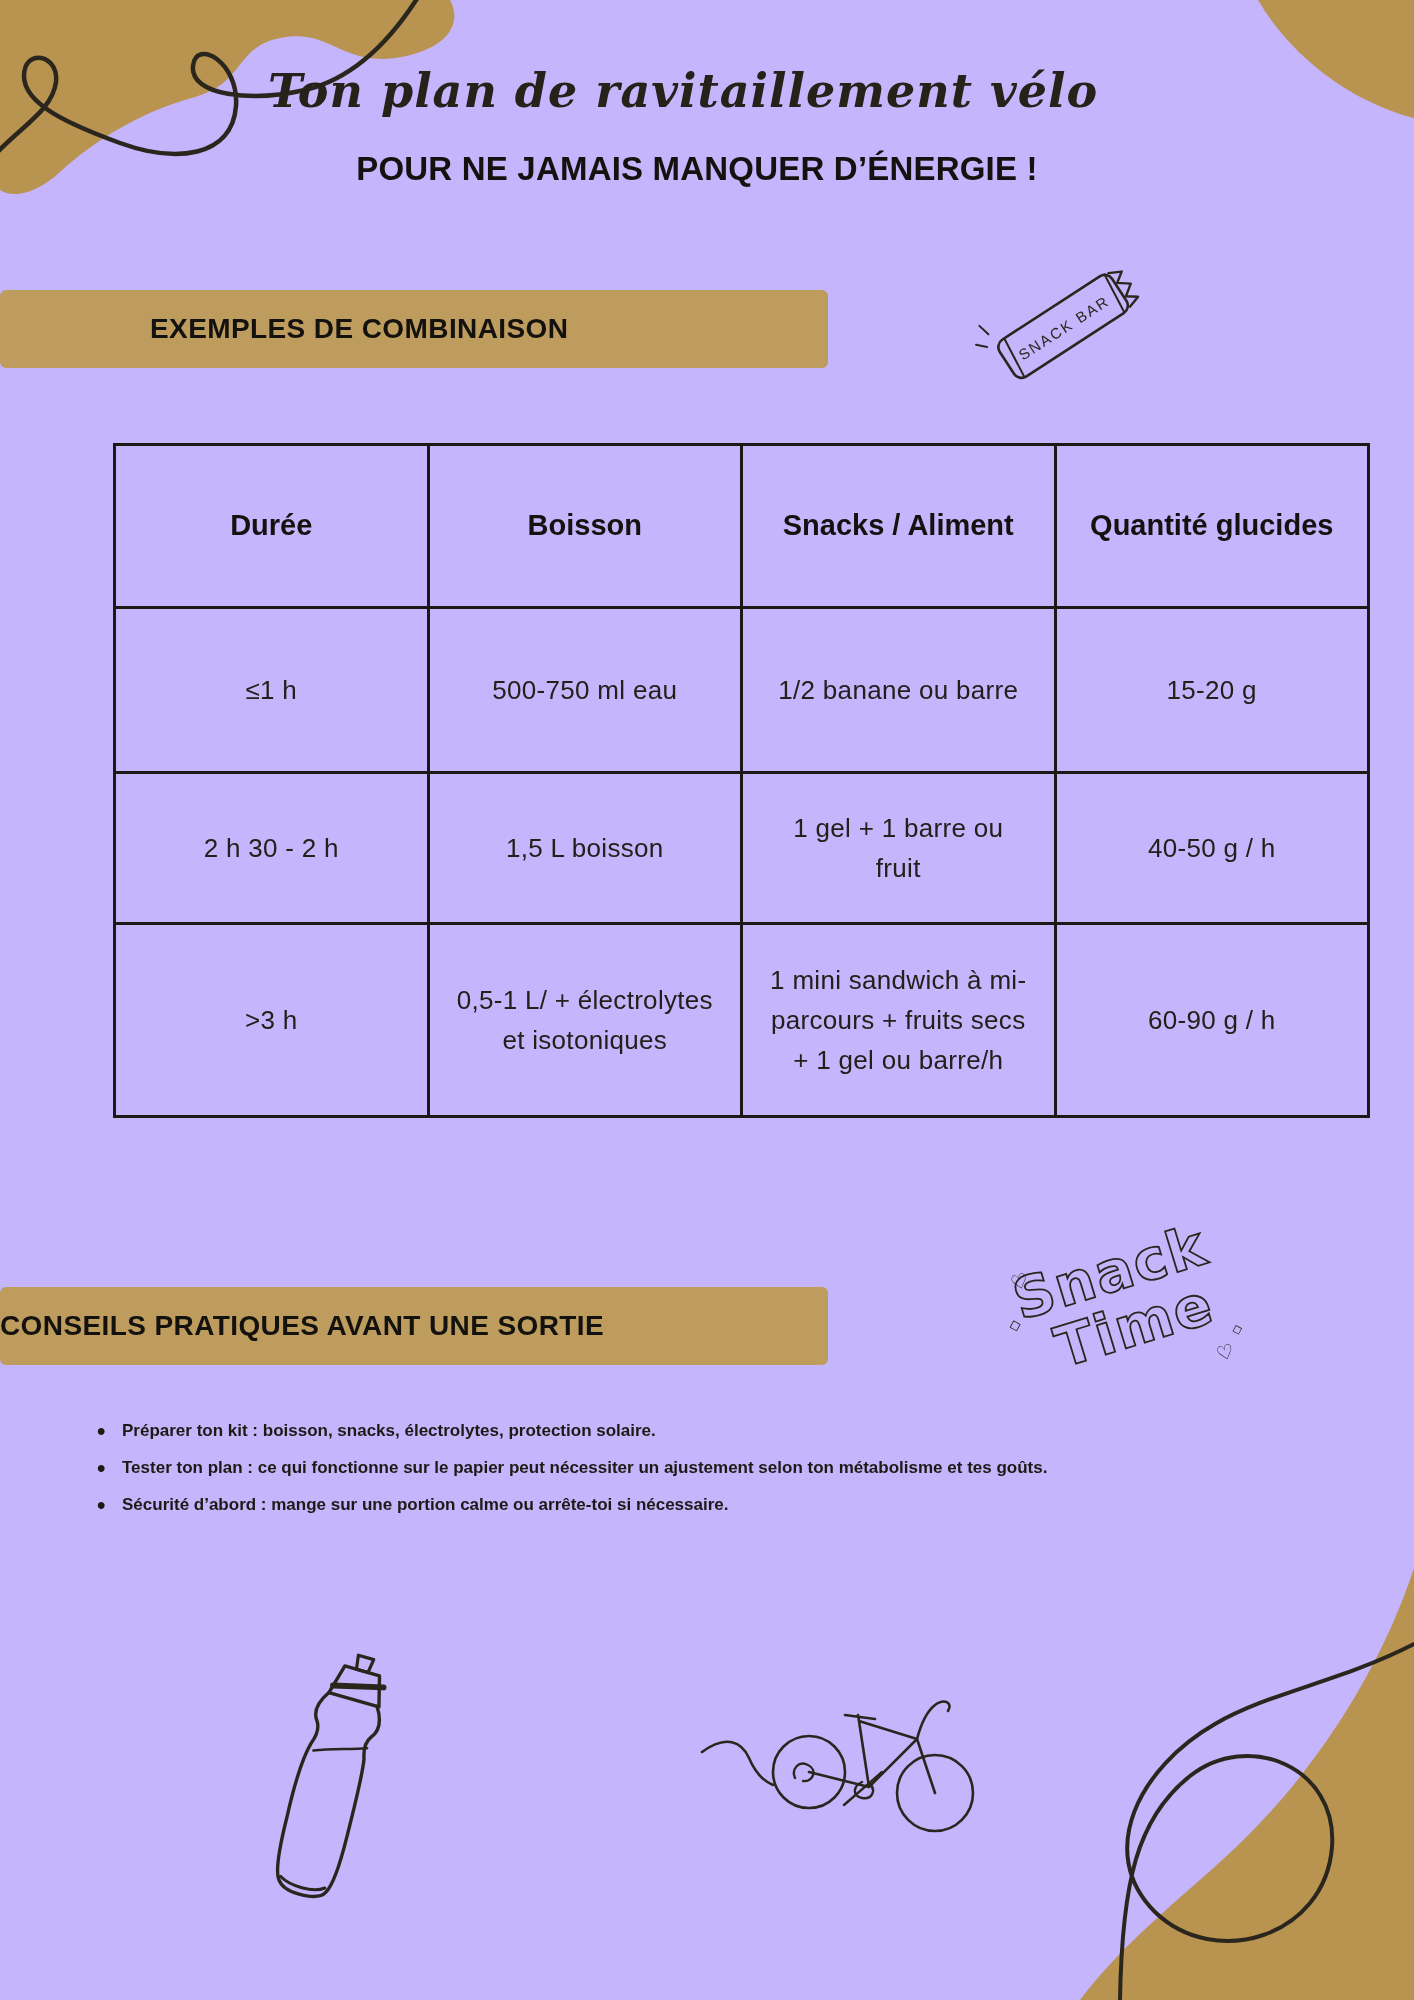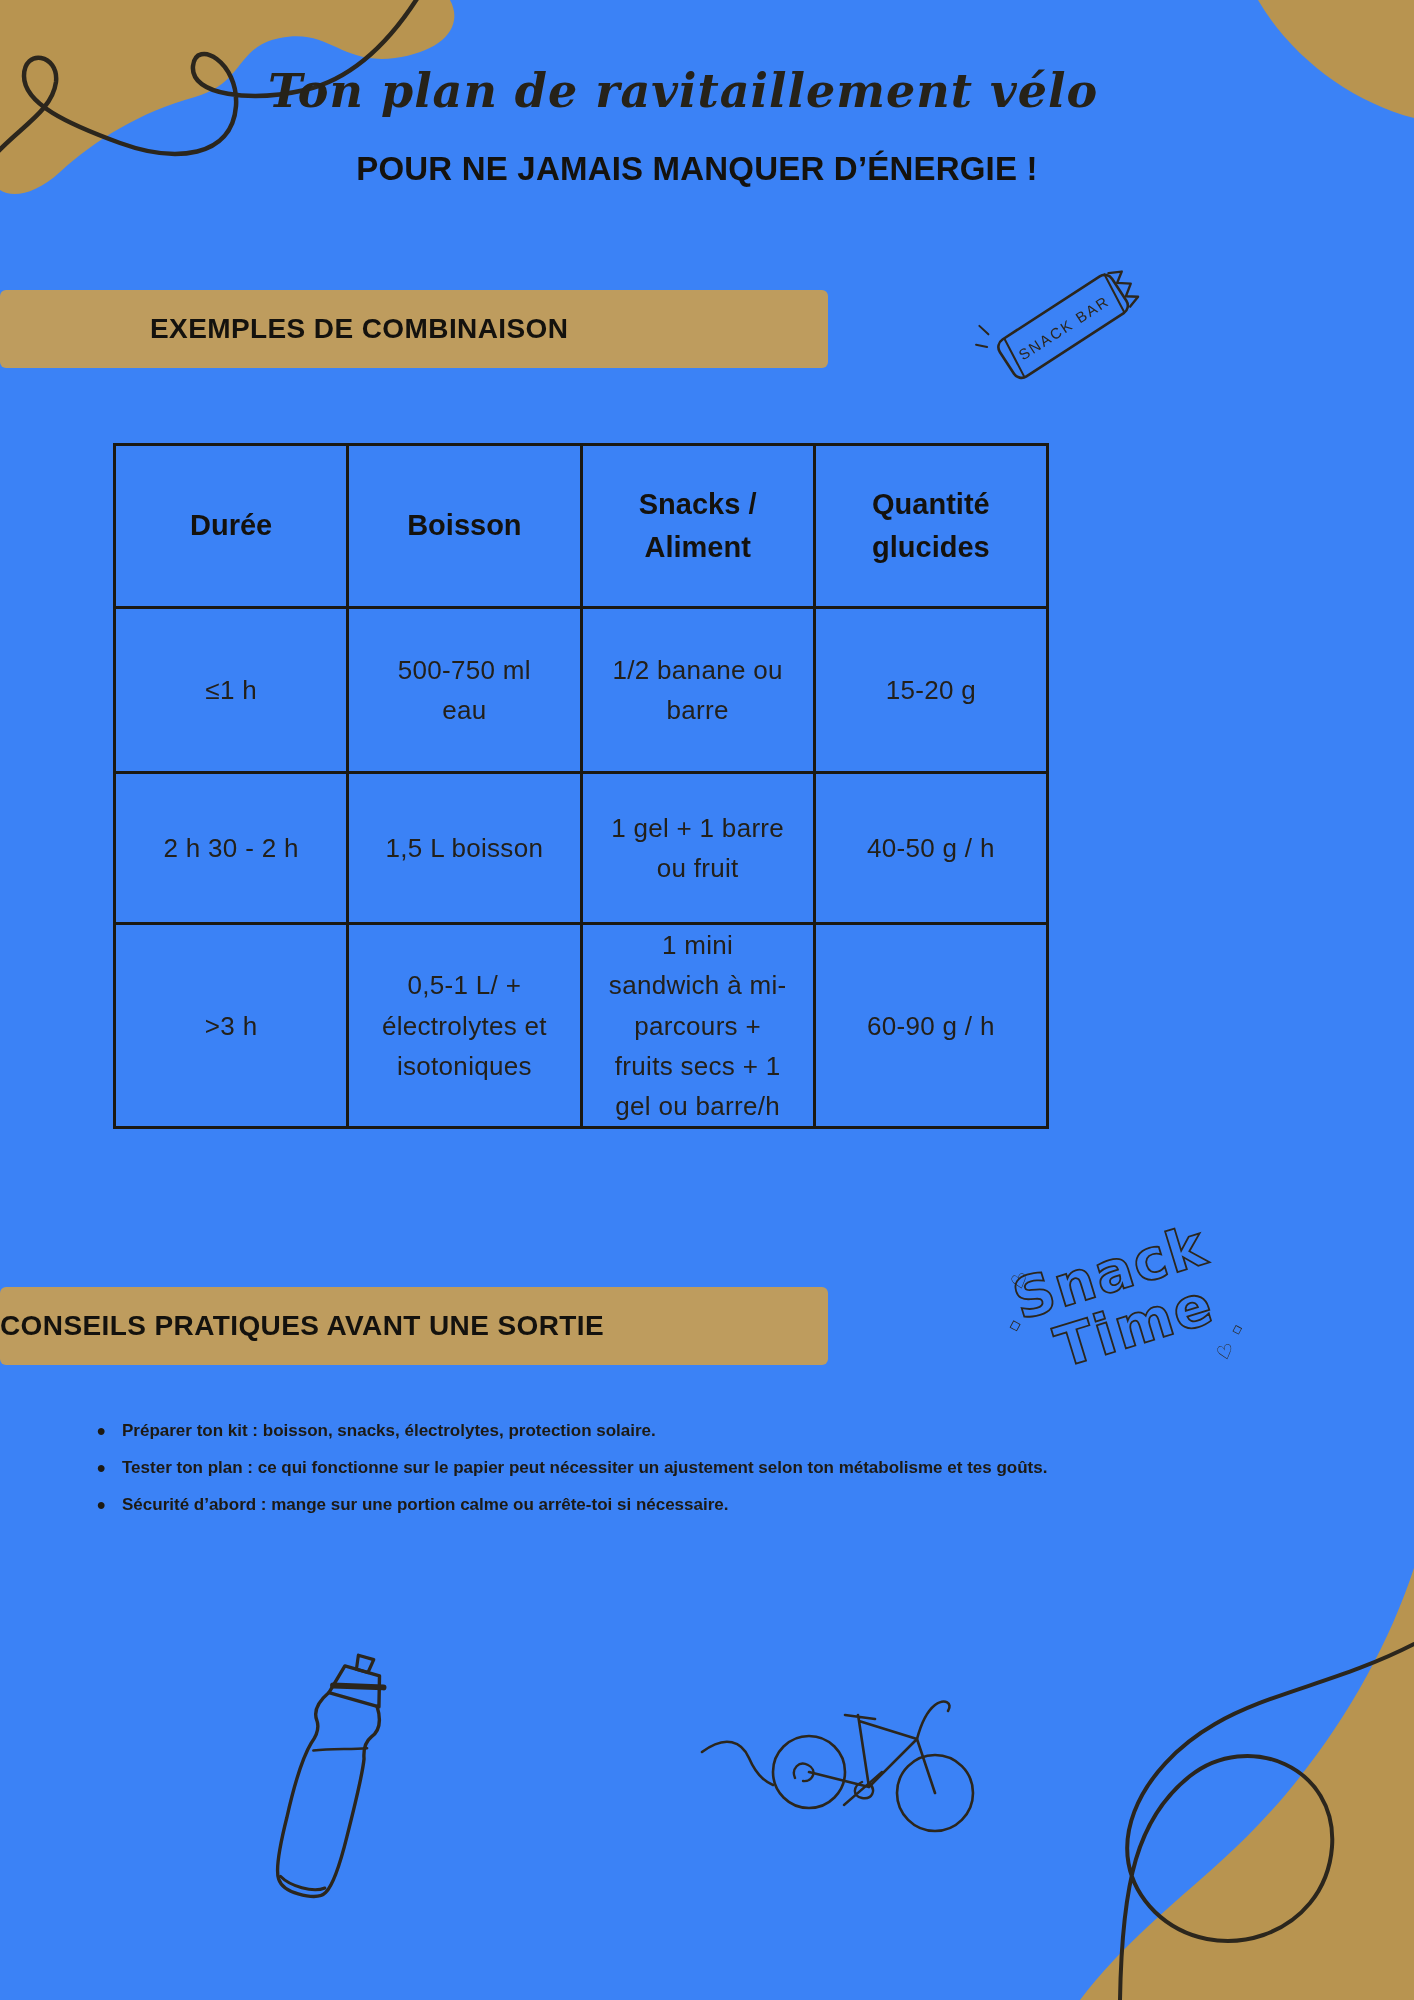--- a/index.html
+++ b/index.html
@@ -1,39 +1,39 @@
 <!DOCTYPE html>
 <html><head>
 <meta charset="utf-8">
 <style>
   html,body { margin:0; padding:0; background:#faf3e0; }
   .page {
     position:relative; width:1414px; height:2000px; overflow:hidden;
-    background:#3b82f6; color:#1d1b15;
+    background:#c4b5fd; color:#1d1b15;
     font-family:"Liberation Sans", sans-serif;
   }
   .decor { position:absolute; pointer-events:none; }
   .script-title {
     position:absolute; left:0; top:64px; width:1366px; text-align:center;
     font-family:"DejaVu Serif", serif; font-style:italic; font-weight:700;
     font-size:46px; color:#262219; letter-spacing:1px;
   }
   .main-title {
     position:absolute; left:0; top:136px; width:1366px; text-align:center;
     font-size:33px; font-weight:900; letter-spacing:0.2px; color:#14120e;
   }
   .banner {
     position:absolute; left:0; width:828px; height:78px; background:#be9c5e;
     display:flex; align-items:center; box-sizing:border-box;
     font-size:28px; font-weight:900; letter-spacing:0.4px; color:#14120e;border-radius:6px;
   }
   .banner-combos { top:290px; padding-left:150px; }
   .banner-tips   { top:1287px; }
   .combo-table {
-    position:absolute; left:113px; top:443px; width:936px;
+    position:absolute; left:113px; top:443px; width:1257px;
     border-collapse:collapse; table-layout:fixed;
   }
   .combo-table th, .combo-table td {
     border:3px solid #1b1913; text-align:center; vertical-align:middle;
     padding:0 26px; overflow-wrap:break-word;
   }
   .combo-table th { height:160px; font-size:29px; font-weight:700; line-height:1.5; color:#14120e; }
   .combo-table td { font-size:26px; font-weight:400; line-height:1.55; letter-spacing:0.3px; color:#23201a; }
   .row-1 td { height:162px; }
   .row-2 td { height:148px; }

